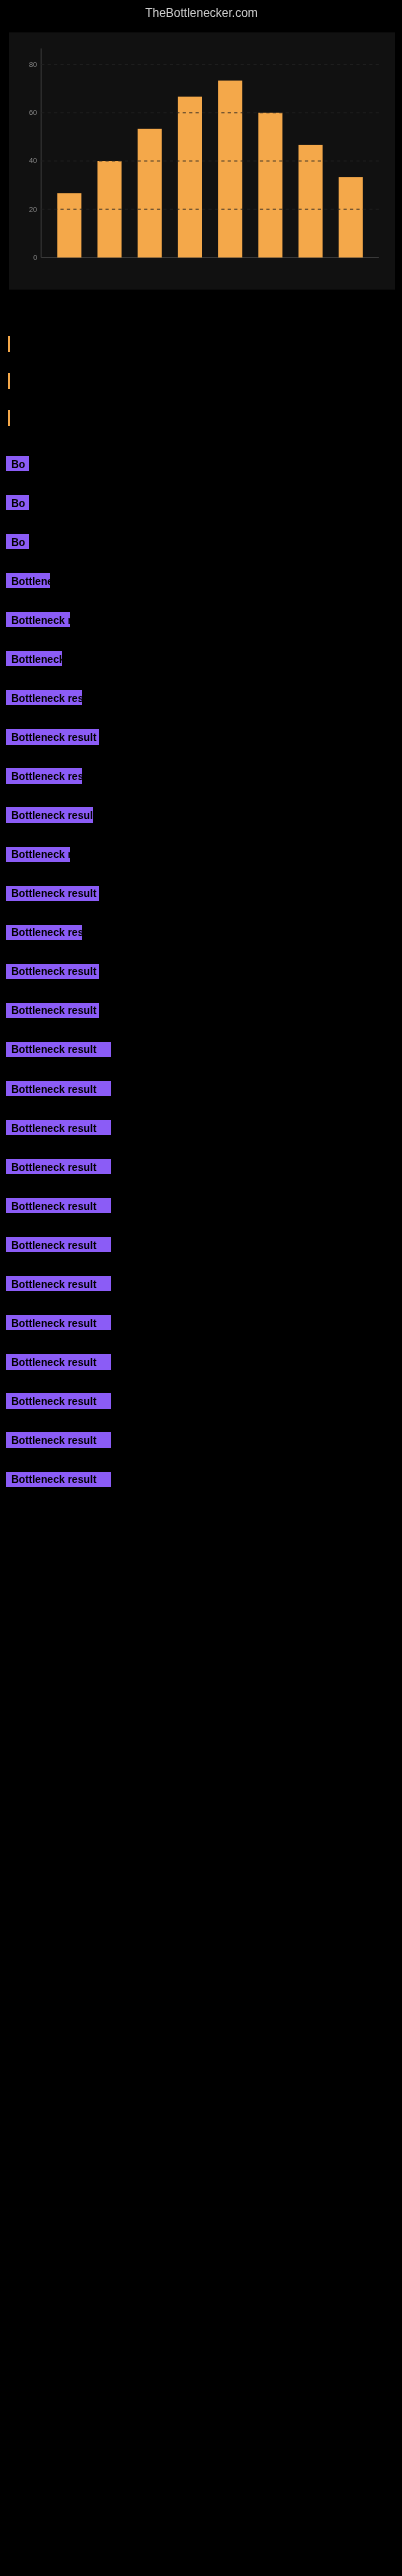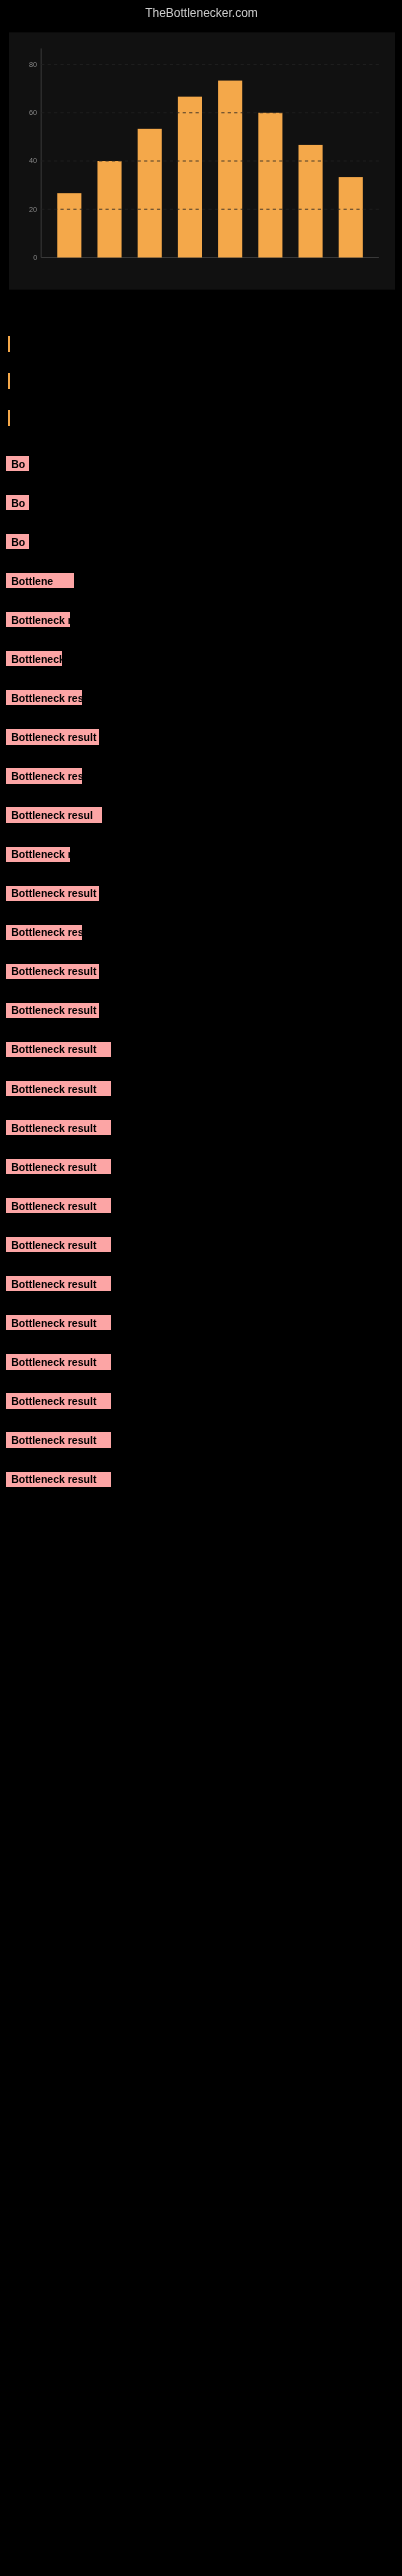--- a/index.html
+++ b/index.html
@@ -29,21 +29,21 @@
     }
 
     
     .chart-svg {
       width: 100%;
       height: 100%;
     }
 
     .result-label {
       display: inline-block;
-      background-color: #fca5a5;
+      background-color: #8b5cf6;
       color: #000;
       font-size: 10.5px;
       font-weight: bold;
       padding: 1.6px 4.8px;
       margin-left: 6.4px;
       margin-bottom: 9.7px;
     }
 
     .result-row {
       margin: 0 0 6.4px 0;
@@ -126,33 +126,33 @@
 
 <div class="spacer"></div>
 
 <div class="results-section" id="results-container">
 <div class="result-row"><span class="result-label" style="width: 22.5px; overflow: hidden; white-space: nowrap;">Bo</span></div>
     <div style="height: 4.8px;"></div>
     <div class="result-row"><span class="result-label" style="width: 22.5px; overflow: hidden; white-space: nowrap;">Bo</span></div>
     <div style="height: 4.8px;"></div>
     <div class="result-row"><span class="result-label" style="width: 22.5px; overflow: hidden; white-space: nowrap;">Bo</span></div>
     <div style="height: 4.8px;"></div>
-    <div class="result-row"><span class="result-label" style="width: 68px; overflow: hidden; white-space: nowrap;">Bottlene</span></div>
+    <div class="result-row"><span class="result-label" style="width: 44px; overflow: hidden; white-space: nowrap;">Bottlene</span></div>
     <div style="height: 4.8px;"></div>
     <div class="result-row"><span class="result-label" style="width: 64px; overflow: hidden; white-space: nowrap;">Bottleneck r</span></div>
     <div style="height: 4.8px;"></div>
     <div class="result-row"><span class="result-label" style="width: 56px; overflow: hidden; white-space: nowrap;">Bottleneck</span></div>
     <div style="height: 4.8px;"></div>
     <div class="result-row"><span class="result-label" style="width: 76px; overflow: hidden; white-space: nowrap;">Bottleneck res</span></div>
     <div style="height: 4.8px;"></div>
     <div class="result-row"><span class="result-label" style="width: 93px; overflow: hidden; white-space: nowrap;">Bottleneck result</span></div>
     <div style="height: 4.8px;"></div>
     <div class="result-row"><span class="result-label" style="width: 76px; overflow: hidden; white-space: nowrap;">Bottleneck res</span></div>
     <div style="height: 4.8px;"></div>
-    <div class="result-row"><span class="result-label" style="width: 96px; overflow: hidden; white-space: nowrap;">Bottleneck resul</span></div>
+    <div class="result-row"><span class="result-label" style="width: 87px; overflow: hidden; white-space: nowrap; text-align: right;">Bottleneck resul</span></div>
     <div style="height: 4.8px;"></div>
     <div class="result-row"><span class="result-label" style="width: 64px; overflow: hidden; white-space: nowrap;">Bottleneck r</span></div>
     <div style="height: 4.8px;"></div>
     <div class="result-row"><span class="result-label" style="width: 93px; overflow: hidden; white-space: nowrap;">Bottleneck result</span></div>
     <div style="height: 4.8px;"></div>
     <div class="result-row"><span class="result-label" style="width: 76px; overflow: hidden; white-space: nowrap;">Bottleneck res</span></div>
     <div style="height: 4.8px;"></div>
     <div class="result-row"><span class="result-label" style="width: 93px; overflow: hidden; white-space: nowrap;">Bottleneck result</span></div>
     <div style="height: 4.8px;"></div>
     <div class="result-row"><span class="result-label" style="width: 93px; overflow: hidden; white-space: nowrap;">Bottleneck result</span></div>

